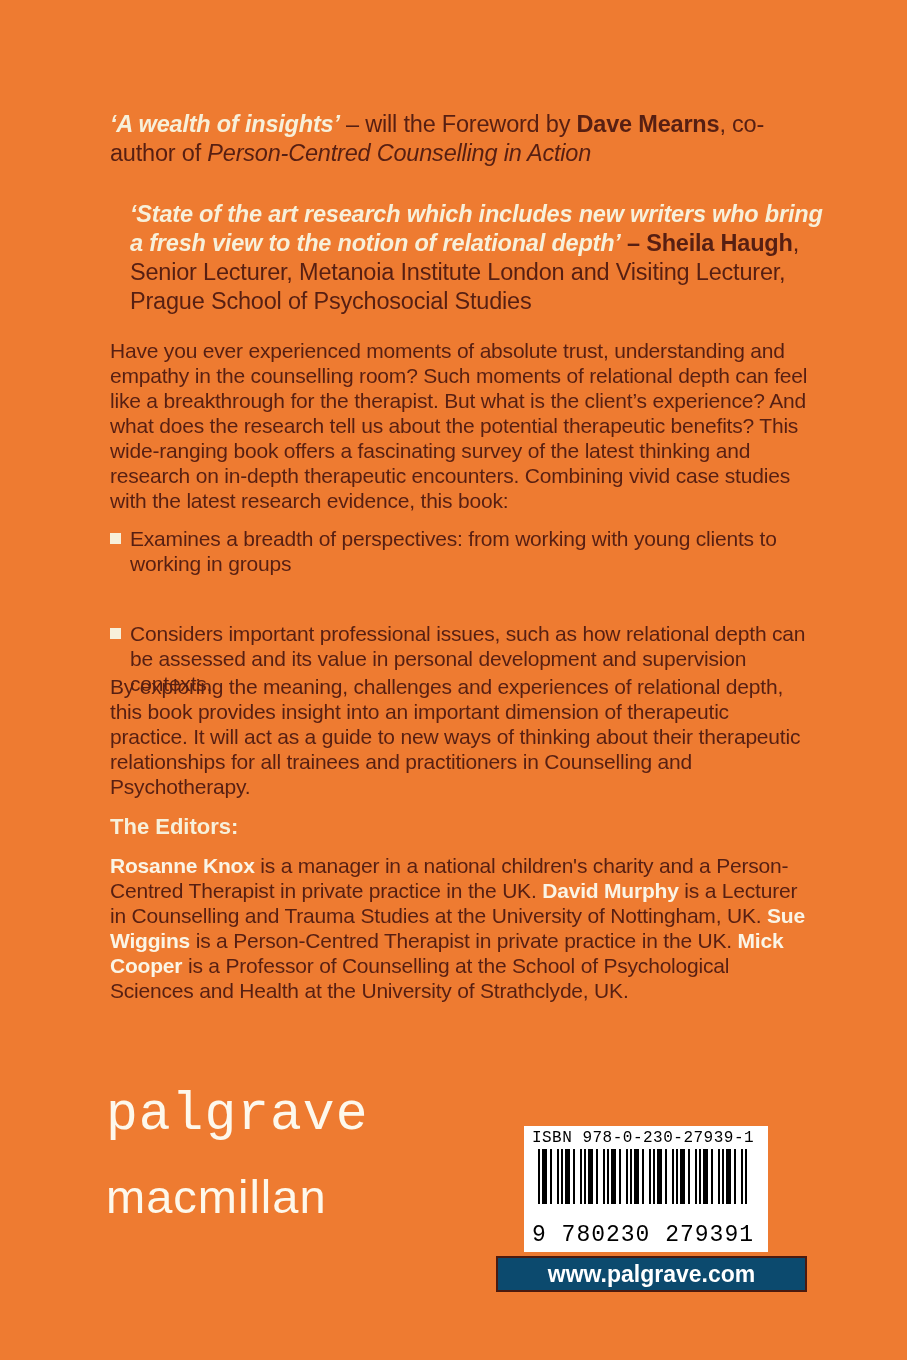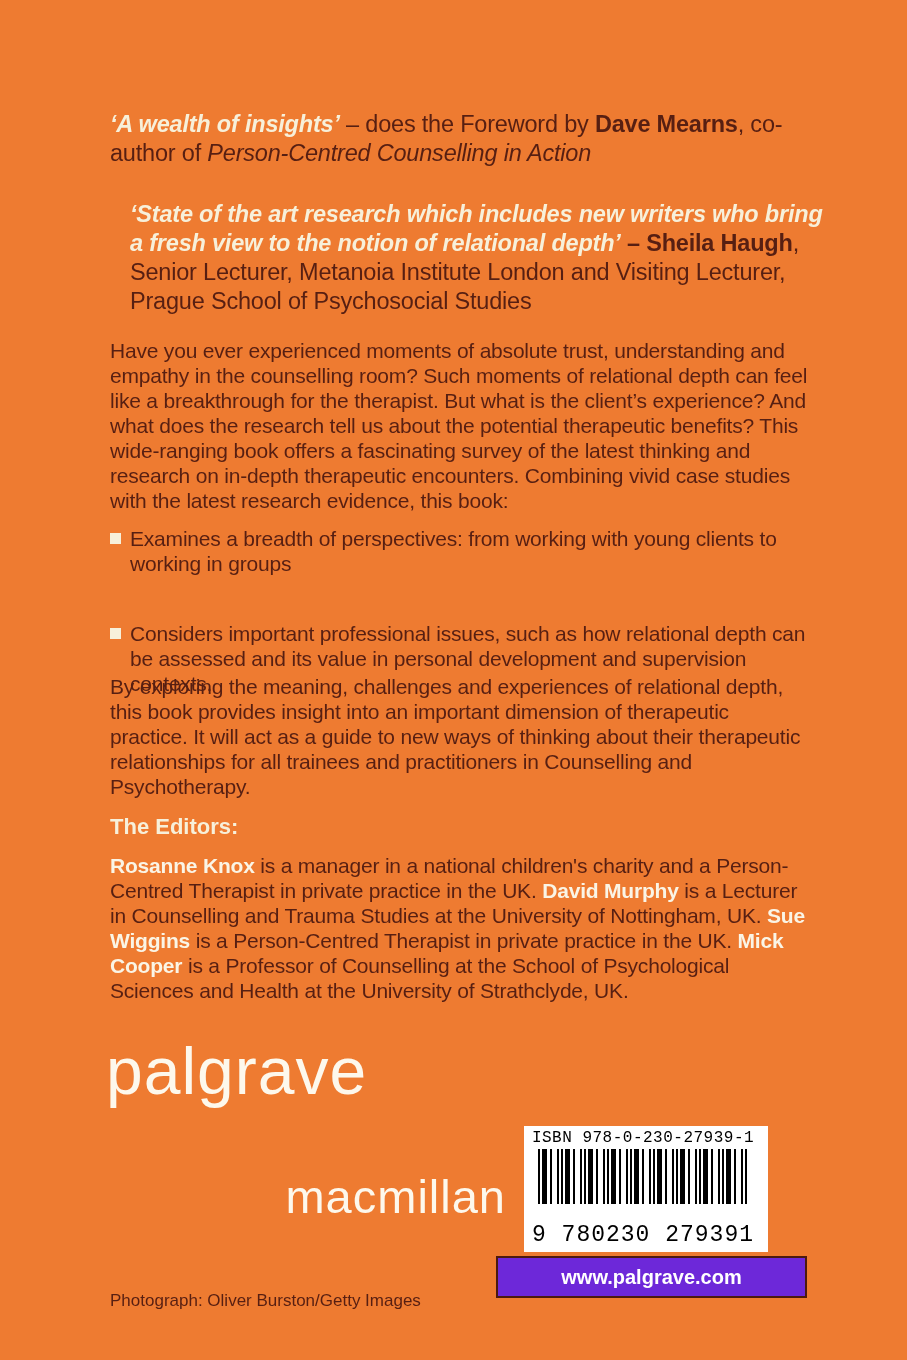--- a/index.html
+++ b/index.html
@@ -53,31 +53,31 @@
     top: 792px;
     font-size: 22px;
     font-weight: bold;
     color: #f7f0da;
   }
   .editors-para { top: 832px; }
   .editor-name { color: #faf5e6; font-weight: bold; }
 
   .logo { left: 106px; width: 400px; color: #fdf8ec; }
   .logo-palgrave {
-    top: 1036px;
-    font-size: 66px;
+    top: 1080px;
+    font-size: 53px;
     line-height: 70px;
     letter-spacing: 1px;
+    font-family: Liberation Mono, monospace;
   }
   .logo-macmillan {
     top: 1173px;
     font-size: 47px;
     line-height: 47px;
     letter-spacing: 1px;
-    text-align: right;
   }
 
   .barcode-box {
     position: absolute;
     left: 524px; top: 1126px;
     width: 244px; height: 126px;
     background: #ffffff;
     box-sizing: border-box;
     padding: 3px 14px 4px 8px;
     display: flex; flex-direction: column; align-items: center;
@@ -103,41 +103,41 @@
     font-family: "Liberation Mono", monospace;
     font-size: 23px;
     letter-spacing: 1px;
     color: #000;
     margin-top: 18px;
     white-space: nowrap;
   }
   .web-bar {
     position: absolute;
     left: 496px; top: 1256px;
-    width: 311px; height: 42px;
-    background: #6d28d9;
+    width: 311px; height: 36px;
+    background: #0c4a6e;
     border: 2px solid #4c1a0e;
     box-sizing: border-box;
     display: flex; align-items: center; justify-content: center;
-    font-size: 20px;
+    font-size: 23px;
     font-weight: bold;
     color: #ffffff;
   }
   .credit {
     top: 1274px;
     font-size: 17px;
     color: #571f12;
   }
 </style>
 </head>
 <body>
 
 <div class="cover">
 
-  <p class="block quote quote1"><span class="cream i b">‘A wealth of insights’</span><span class="dark"> – does the Foreword by </span><span class="dark b">Dave Mearns</span><span class="dark">, co-author of </span><span class="dark i">Person-Centred Counselling in Action</span></p>
+  <p class="block quote quote1"><span class="cream i b">‘A wealth of insights’</span><span class="dark"> – will the Foreword by </span><span class="dark b">Dave Mearns</span><span class="dark">, co-author of </span><span class="dark i">Person-Centred Counselling in Action</span></p>
 
   <p class="block quote quote2"><span class="cream i b">‘State of the art research which includes new writers who bring a fresh view to the notion of relational depth’</span><span class="dark b"> – </span><span class="dark b">Sheila Haugh</span><span class="dark">, Senior Lecturer, Metanoia Institute London and Visiting Lecturer, Prague School of Psychosocial Studies</span></p>
 
   <p class="block body-text synopsis">Have you ever experienced moments of absolute trust, understanding and empathy in the counselling room? Such moments of relational depth can feel like a breakthrough for the therapist. But what is the client’s experience? And what does the research tell us about the potential therapeutic benefits? This wide-ranging book offers a fascinating survey of the latest thinking and research on in-depth therapeutic encounters. Combining vivid case studies with the latest research evidence, this book:</p>
 
   <div class="block bullets">
     <div class="bullet-row">
       <span class="bullet-square"></span>
       <span class="bullet-text body-text">Examines a breadth of perspectives: from working with young clients to working in groups</span>
     </div>
@@ -159,15 +159,14 @@
   <div class="barcode-box">
     <div class="isbn-label">ISBN 978-0-230-27939-1</div>
     <div class="barcode-bars"></div>
     <div class="barcode-number">9 780230 279391</div>
   </div>
 
   <div class="web-bar">
       <span>www.palgrave.com</span>
     </div>
 
-  <p class="block credit">Photograph: Oliver Burston/Getty Images</p>
 
 </div>
 
 </body></html>

